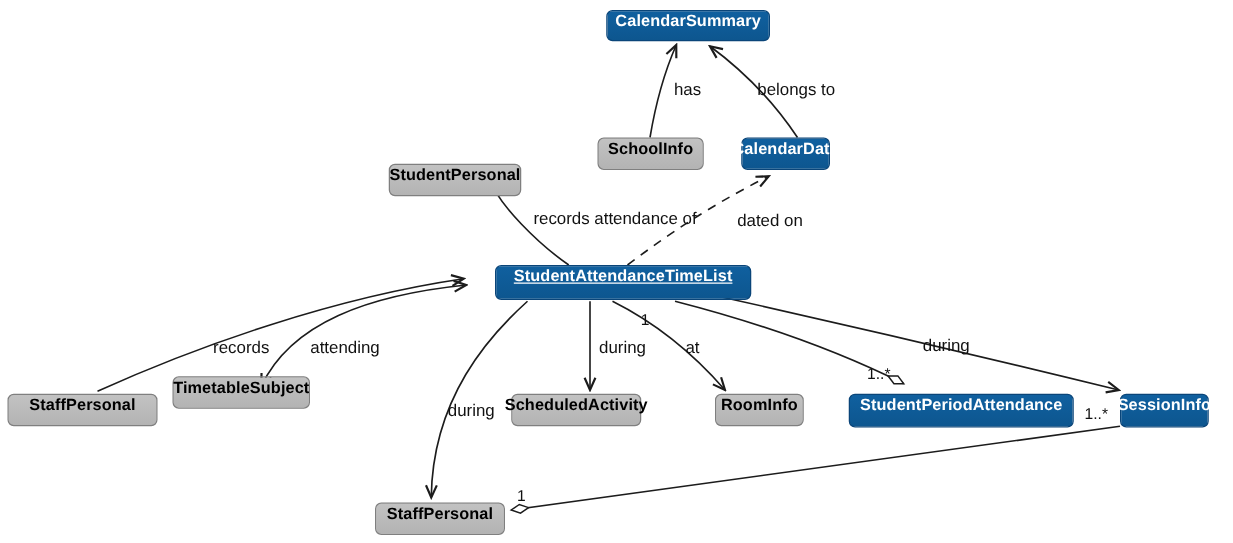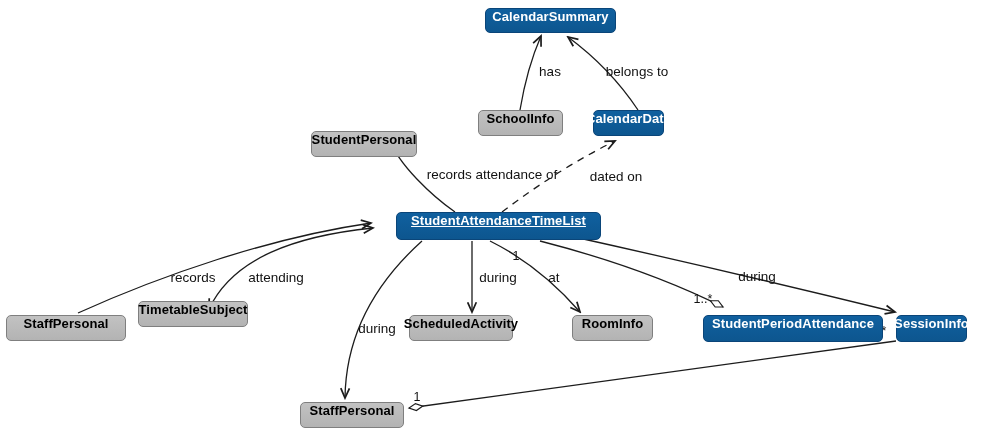--- a/index.html
+++ b/index.html
@@ -127,24 +127,24 @@
       </div>
       <div class="node secondary" style="left: 6px; top: 315px; width: 120px; height: 26px;">
         <span>StaffPersonal</span>
       </div>
       <div class="node secondary" style="left: 138px; top: 301px; width: 110px; height: 26px;">
         <span>TimetableSubject</span>
       </div>
       <div class="node secondary" style="left: 409px; top: 315px; width: 104px; height: 26px;">
         <span>ScheduledActivity</span>
       </div>
-      <div class="node secondary" style="left: 572px; top: 315px; width: 81px; height: 26px;">
+      <div class="node secondary" style="left: 572px; top: 315px; width: 71px; height: 26px;">
         <span>RoomInfo</span>
       </div>
-      <div class="node primary" style="left: 679px; top: 315px; width: 180px; height: 27px; margin-left: 24px;">
+      <div class="node primary" style="left: 679px; top: 315px; width: 180px; height: 27px;">
         <span>StudentPeriodAttendance</span>
       </div>
       <div class="node primary" style="left: 896px; top: 315px; width: 71px; height: 27px;">
         <span>SessionInfo</span>
       </div>
       <div class="node secondary" style="left: 300px; top: 402px; width: 104px; height: 26px;">
         <span>StaffPersonal</span>
       </div>
     </div>
 </div>

